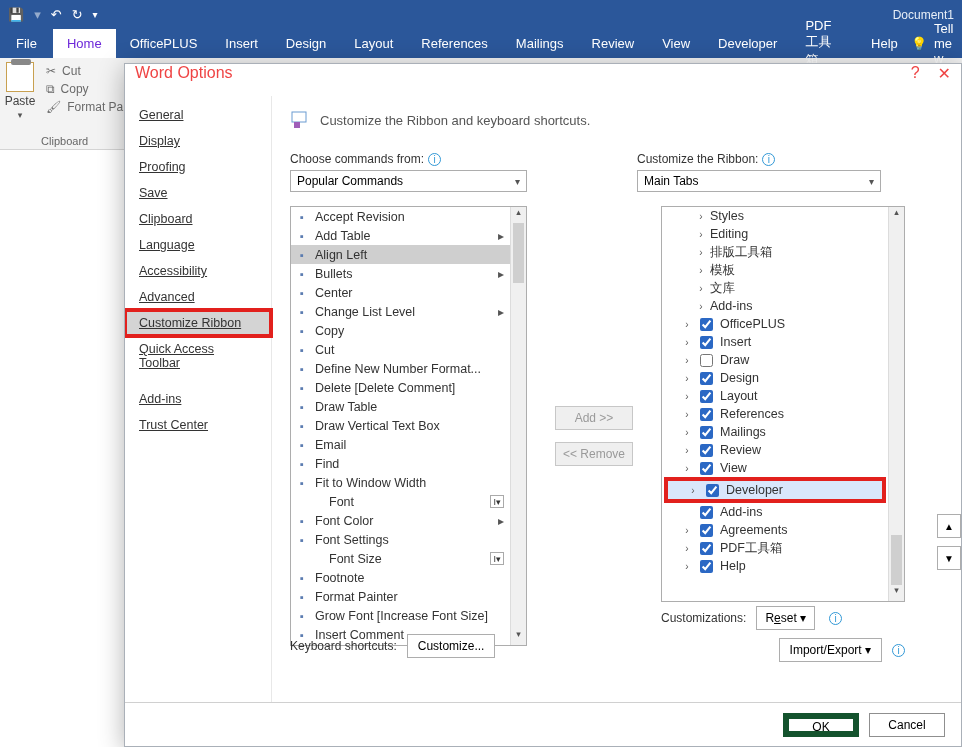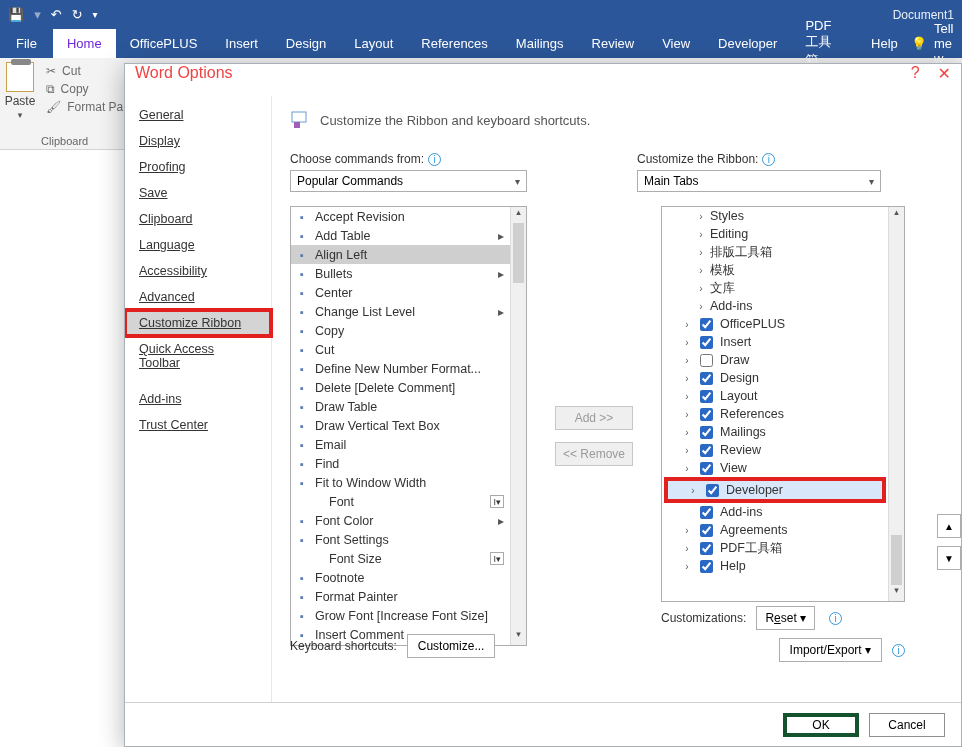--- a/index.html
+++ b/index.html
@@ -76,21 +76,21 @@
   .btn { height:24px; border:1px solid #adadad; background:#fff; padding:0 10px; font-size:12px; cursor:pointer; }
   .btn u { text-decoration: underline; }
   .row-cust { margin-top:4px; display:flex; align-items:center; gap:10px; }
   .row-cust .btn { padding: 0 8px; }
   .row-ie { margin-top:8px; display:flex; justify-content:flex-end; align-items:center; gap:6px; }
 
   .kbd-row { position:absolute; left:18px; bottom:44px; display:flex; align-items:center; gap:10px; }
 
   .dlg-footer { height:44px; border-top:1px solid #d0d0d0; display:flex; align-items:center; justify-content:flex-end; gap:10px; padding-right:16px; }
   .dlg-footer button { width:76px; height:24px; border:1px solid #8f8f8f; background:#fff; font-size:12px; cursor:pointer; }
-  .dlg-footer button.primary { border:4px solid #14532d; }
+  .dlg-footer button.primary { border:6px solid #14532d; }
 
   .red-box { border: 4px solid #e2201d; }
 </style>
 </head>
 <body>
 
 <div class="title-bar">
   <div class="title-icons">
     <span>💾</span>
     <span style="opacity:.5">▾</span>

